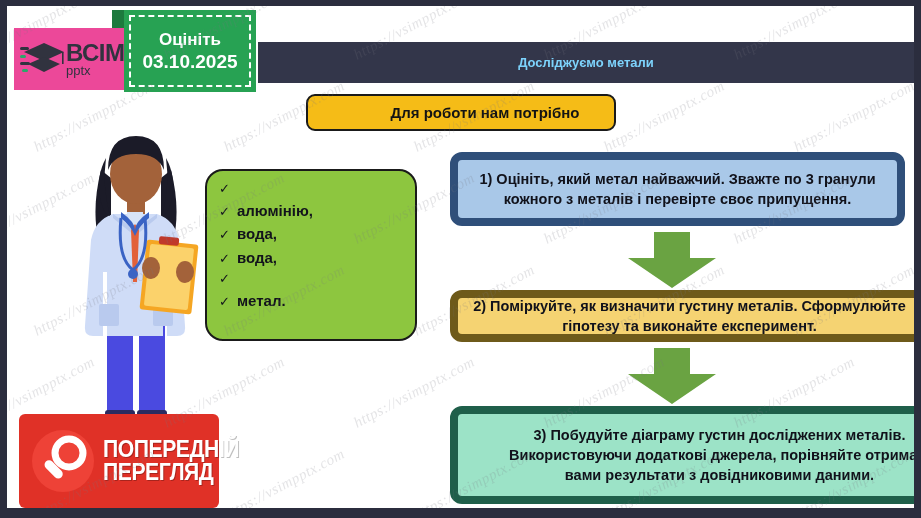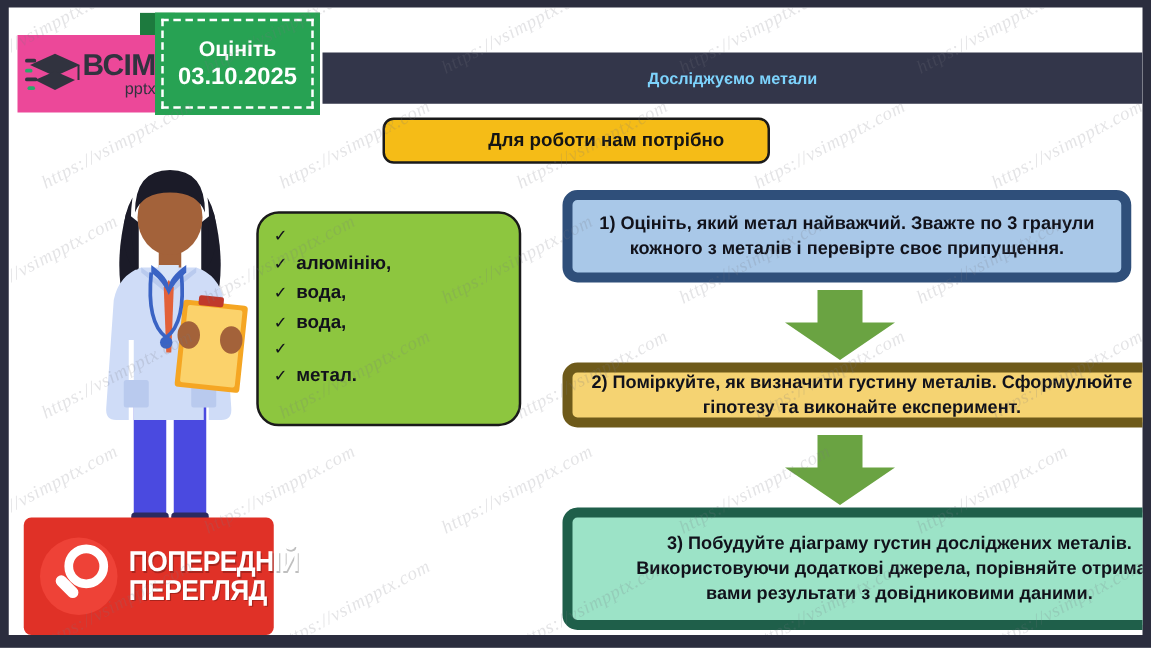--- a/index.html
+++ b/index.html
@@ -74,21 +74,20 @@
     font-size: 24px;
     font-weight: bold;
     color: #31333f;
     letter-spacing: -0.5px;
     display: block;
   }
   .logo-text .small {
     font-size: 13px;
     color: #31333f;
     display: block;
-    text-align: right;
     margin-top: -1px;
   }
 
   
   .ribbon-fold {
     position: absolute;
     left: 105px;
     top: 4px;
     width: 28px;
     height: 40px;

